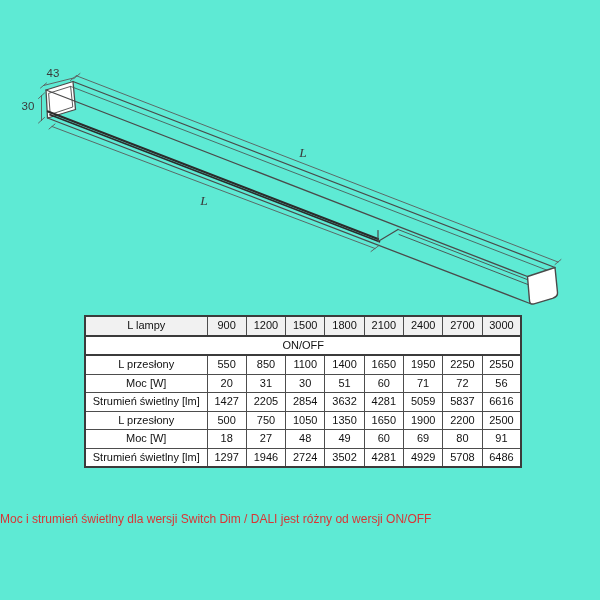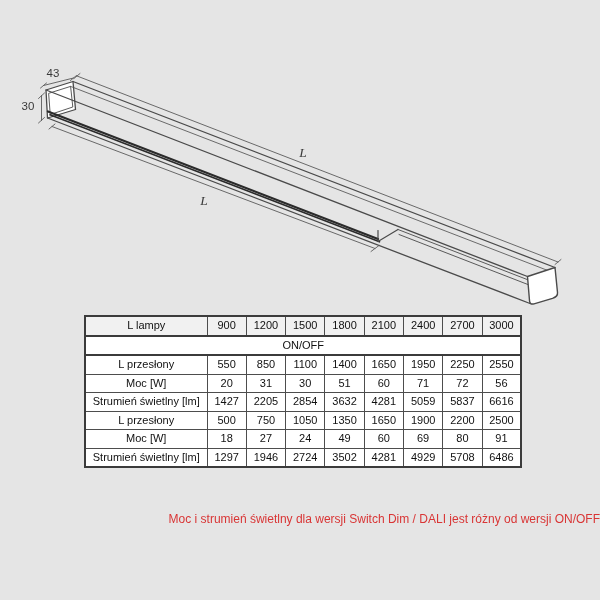--- a/index.html
+++ b/index.html
@@ -1,30 +1,30 @@
 <!DOCTYPE html>
 <html><head>
 <meta charset="utf-8">
 <style>
   html,body{margin:0;padding:0;background:#ffffff;}
-  .canvas{position:relative;width:600px;height:600px;background:#e5e5e5;overflow:hidden;
+  .canvas{position:relative;width:600px;height:600px;background:#5eead4;overflow:hidden;
           font-family:"Liberation Sans", sans-serif;color:#1c1c1c;}
   .drawing-svg{position:absolute;left:0;top:0;}
   .dim-label{font-family:"Liberation Sans", sans-serif;font-size:11.5px;fill:#3a3a3a;}
   .len-label{font-family:"Liberation Serif", serif;font-style:italic;font-size:13.5px;fill:#3a3a3a;}
 
   .spec-table{position:absolute;left:84px;top:315px;width:437px;border-collapse:collapse;
               table-layout:fixed;border:2px solid #3b3b3b;background:#ffffff;padding-left:36px;}
   .spec-table td{border:1px solid #4d4d4d;height:17.5px;line-height:17.5px;padding:0;
                  text-align:center;font-size:11px;color:#111;white-space:nowrap;overflow:hidden;}
   .spec-table tr.hdr td{background:#f1f1f1;border-bottom:2px solid #3b3b3b;}
   .spec-table tr.section td{border-top:2px solid #d946ef;border-bottom:2px solid #3b3b3b;}
   .spec-table td.rowlabel{font-size:11px;}
 
-  .note{position:absolute;left:0;top:512px;width:600px;text-align:right;
+  .note{position:absolute;left:0;top:512px;width:600px;text-align:left;
         font-size:12px;font-weight:400;}
 </style>
 </head>
 <body>
 
 <div class="canvas">
 
   <svg class="drawing-svg" width="600" height="312" viewBox="0 0 600 312">
     <g stroke="#4a4a4a" fill="none" stroke-linecap="round" stroke-linejoin="round">
 
@@ -141,21 +141,21 @@
           <td>1350</td>
           <td>1650</td>
           <td>1900</td>
           <td>2200</td>
           <td>2500</td>
         </tr>
         <tr>
           <td class="rowlabel">Moc [W]</td>
           <td>18</td>
           <td>27</td>
-          <td>24</td>
+          <td>48</td>
           <td>49</td>
           <td>60</td>
           <td>69</td>
           <td>80</td>
           <td>91</td>
         </tr>
         <tr>
           <td class="rowlabel">Strumień świetlny [lm]</td>
           <td>1297</td>
           <td>1946</td>

